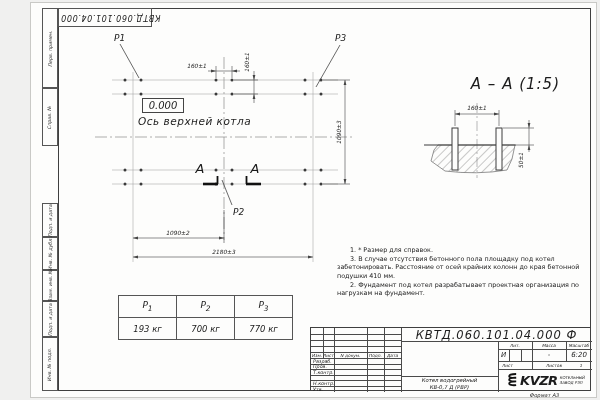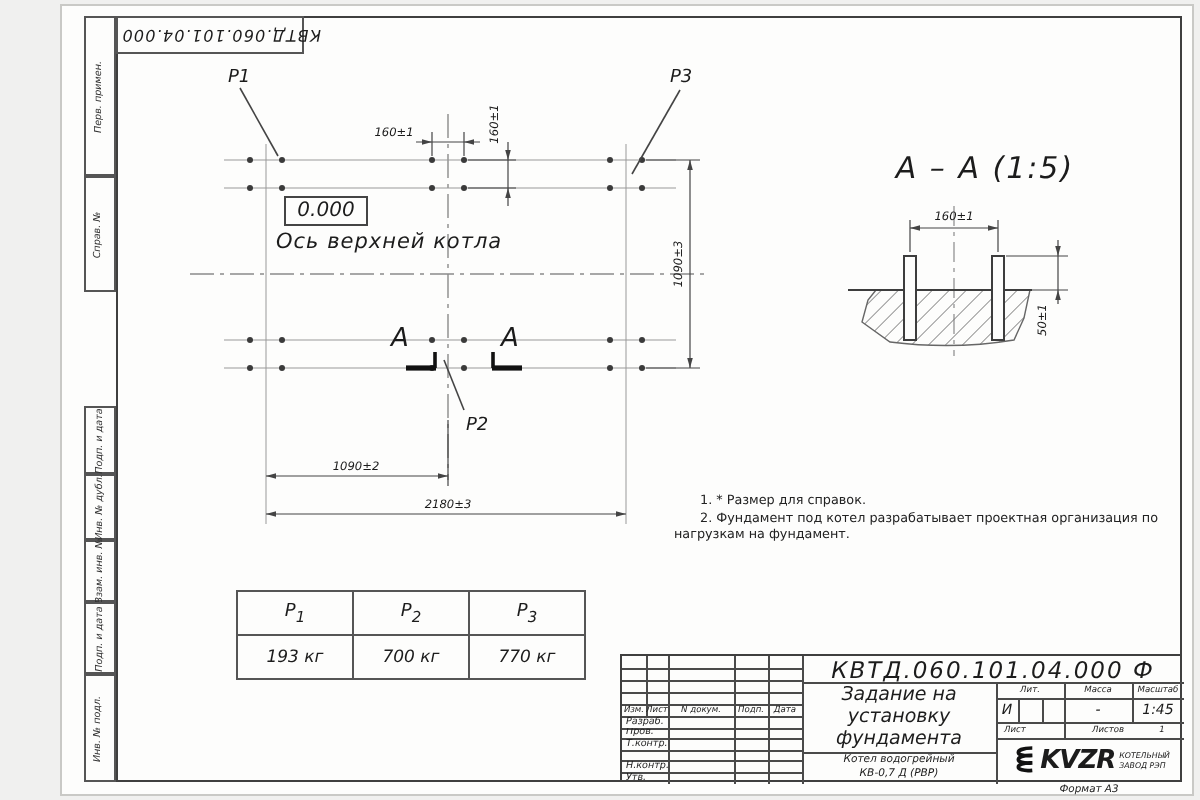--- a/index.html
+++ b/index.html
@@ -11,21 +11,21 @@
   .stampbox span{transform:rotate(-90deg);white-space:nowrap;font-size:4.8px;font-style:italic;color:#333;}
   .topstamp{left:58px;top:8px;width:94px;height:19px;border:1px solid #555;box-sizing:border-box;display:flex;align-items:center;justify-content:center;}
   .topstamp span{transform:rotate(180deg);font-size:8px;font-style:italic;letter-spacing:.6px;white-space:nowrap;}
   .t{position:absolute;font-style:italic;white-space:nowrap;}
   svg text{font-family:"DejaVu Sans",sans-serif;font-style:italic;fill:#1b1b1b;}
   .dimtxt{font-size:5.8px;}
   .lbltxt{font-size:9px;}
   .sectxt{font-size:13px;}
   .levelbox{left:142px;top:98px;width:42px;height:15px;border:1px solid #444;box-sizing:border-box;display:flex;align-items:center;justify-content:center;font-size:10px;font-style:italic;}
   .axislbl{left:138px;top:115px;width:150px;font-size:10.5px;letter-spacing:.5px;}
-  .sectitle{left:425px;top:75px;width:135px;text-align:center;font-size:15px;letter-spacing:1px;}
+  .sectitle{left:425px;top:75px;width:135px;text-align:right;font-size:15px;letter-spacing:1px;}
   .notes{left:337px;top:246px;width:252px;font-size:6.4px;line-height:1.35;color:#222;}
   .notes div{text-indent:13px;}
   table.ptab{position:absolute;left:118px;top:295px;border-collapse:collapse;}
   table.ptab td{border:1px solid #555;width:55px;height:19px;text-align:center;font-style:italic;font-size:8.5px;}
   table.ptab td.h{font-size:9px;}
   .tb{left:310px;top:327px;width:281px;height:64px;border:1px solid #3f3f3f;box-sizing:border-box;}
   .tb .lh{position:absolute;background:#4a4a4a;height:1px;}
   .tb .lv{position:absolute;background:#4a4a4a;width:1px;}
   .tb .c{position:absolute;display:flex;align-items:center;justify-content:center;font-style:italic;overflow:hidden;}
   .desig{font-size:11.5px;letter-spacing:1px;}
@@ -182,20 +182,21 @@
 </svg>
 
 <div class="abs levelbox">
     <span>0.000</span>
   </div>
 <div class="t axislbl">Ось верхней котла</div>
 <div class="t sectitle">A – A (1:5)</div>
 
 <div class="abs notes">
   <div>1. * Размер для справок.</div>
+  <div>3. В случае отсутствия бетонного пола площадку под котел забетонировать. Расстояние от осей крайних колонн до края бетонной подушки 410 мм.</div>
   <div>2. Фундамент под котел разрабатывает проектная организация по нагрузкам на фундамент.</div>
 </div>
 
 <table class="ptab">
   <tbody>
       <tr>
     <td class="h"><span>P</span><sub>1</sub></td>
     <td class="h"><span>P</span><sub>2</sub></td>
     <td class="h"><span>P</span><sub>3</sub></td>
   </tr>
@@ -241,32 +242,31 @@
   <div class="c tbsml" style="left:56px;top:24px;width:17px;height:6px;">Подп.</div>
   <div class="c tbsml" style="left:73px;top:24px;width:17px;height:6px;">Дата</div>
 
   <div class="c rowlbl" style="left:0;top:30px;width:23px;height:6px;">Разраб.</div>
   <div class="c rowlbl" style="left:0;top:36px;width:23px;height:5px;">Пров.</div>
   <div class="c rowlbl" style="left:0;top:41px;width:23px;height:6px;">Т.контр.</div>
   <div class="c rowlbl" style="left:0;top:52px;width:23px;height:6px;">Н.контр.</div>
   <div class="c rowlbl" style="left:0;top:58px;width:23px;height:6px;">Утв.</div>
 
   <div class="c desig" style="left:90px;top:0;width:191px;height:13px;">КВТД.060.101.04.000  Ф</div>
-  <div class="c doctitle" style="left:95px;top:13px;width:87px;height:35px;white-space:normal;">Задание на установку фундамента</div>
   <div class="c prod" style="left:90px;top:48px;width:97px;height:16px;flex-direction:column;">
     <div>Котел водогрейный</div>
     <div>КВ-0,7 Д (РВР)</div>
   </div>
 
   <div class="c tbsml" style="left:187px;top:13px;width:34px;height:8px;">Лит.</div>
   <div class="c tbsml" style="left:221px;top:13px;width:34px;height:8px;">Масса</div>
   <div class="c tbsml" style="left:255px;top:13px;width:26px;height:8px;">Масштаб</div>
   <div class="c" style="left:187px;top:21px;width:11px;height:12px;font-size:7px;">И</div>
   <div class="c" style="left:221px;top:21px;width:34px;height:12px;font-size:7px;">-</div>
-  <div class="c" style="left:255px;top:21px;width:26px;height:12px;font-size:7px;">1:45</div>
+  <div class="c" style="left:255px;top:21px;width:26px;height:12px;font-size:7px;">6:20</div>
 
   <div class="c tbsml" style="left:187px;top:33px;width:34px;height:8px;justify-content:flex-start !important;padding-left:4px;">Лист</div>
   <div class="c tbsml" style="left:221px;top:33px;width:44px;height:8px;">Листов</div>
   <div class="c tbsml" style="left:263px;top:33px;width:14px;height:8px;">1</div>
 
   <div class="c" style="left:187px;top:41px;width:94px;height:23px;">
     <svg width="13" height="17" viewBox="0 0 14 18">
       <path d="M12 2 C2 2 2 7 12 6 C2 5.5 2 11 12 10 C2 9.5 2 15 12 14" stroke="#111" stroke-width="2" fill="none"></path>
     </svg>
     <span class="brand">KVZR</span>

